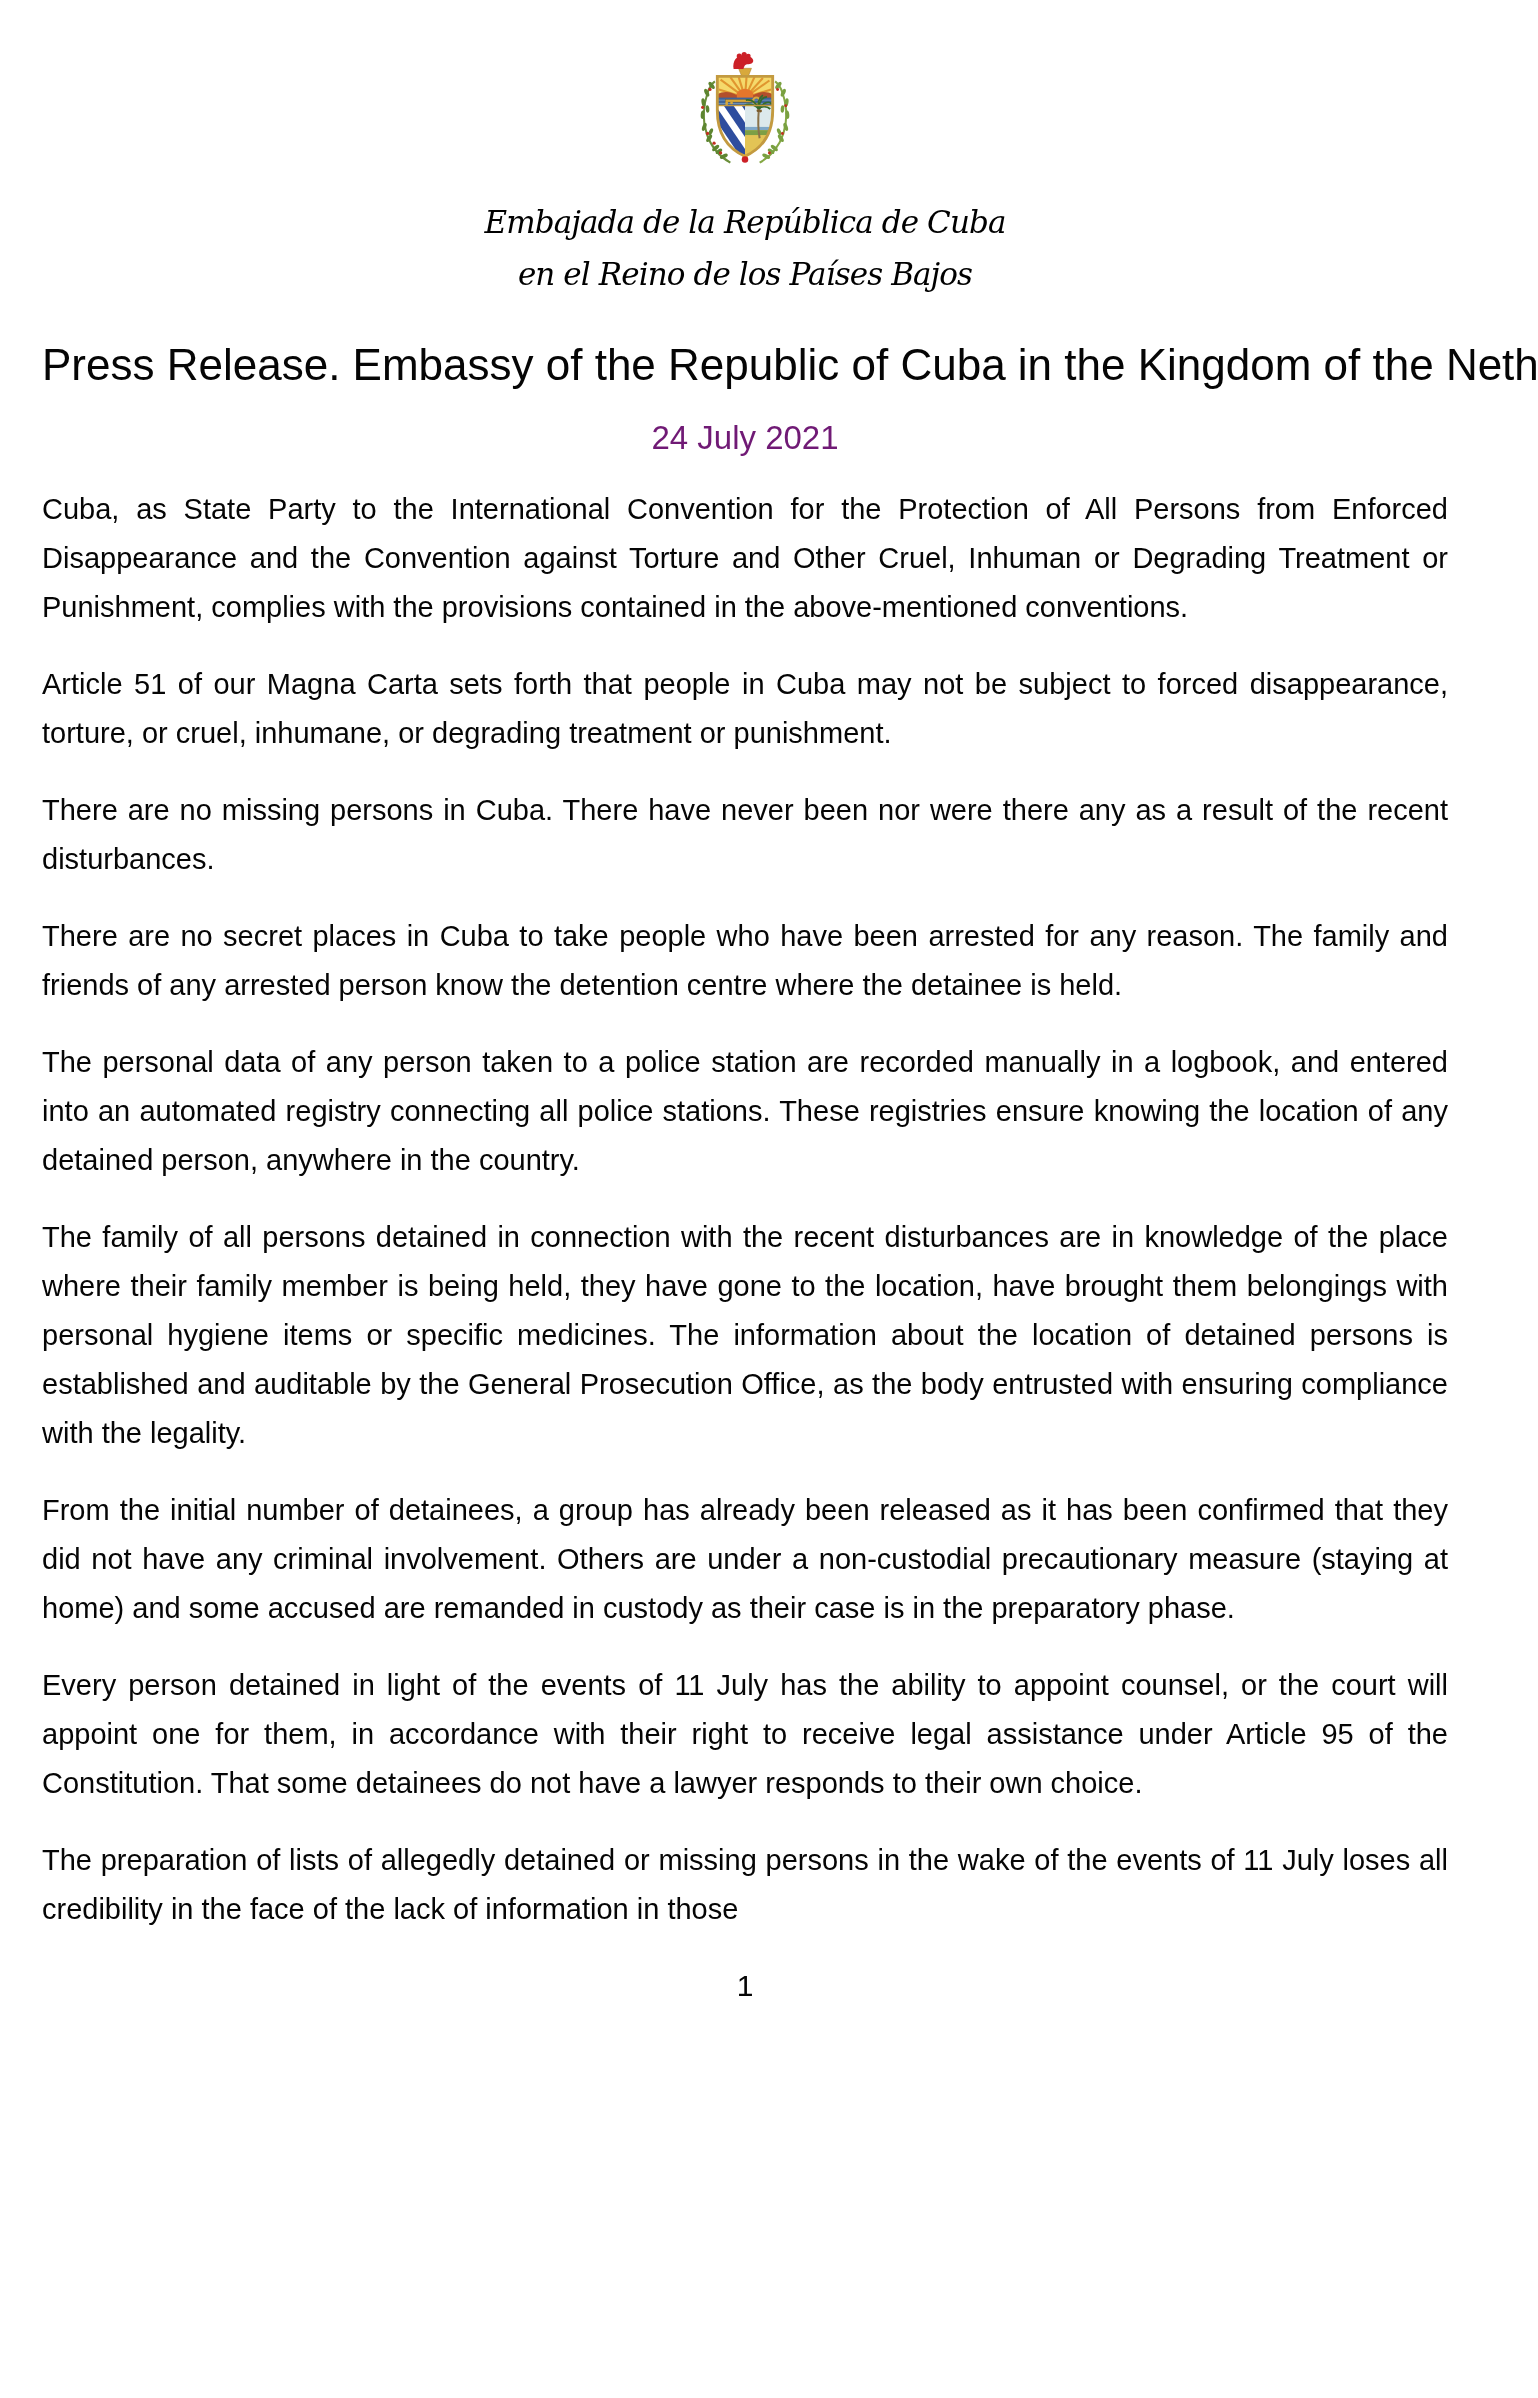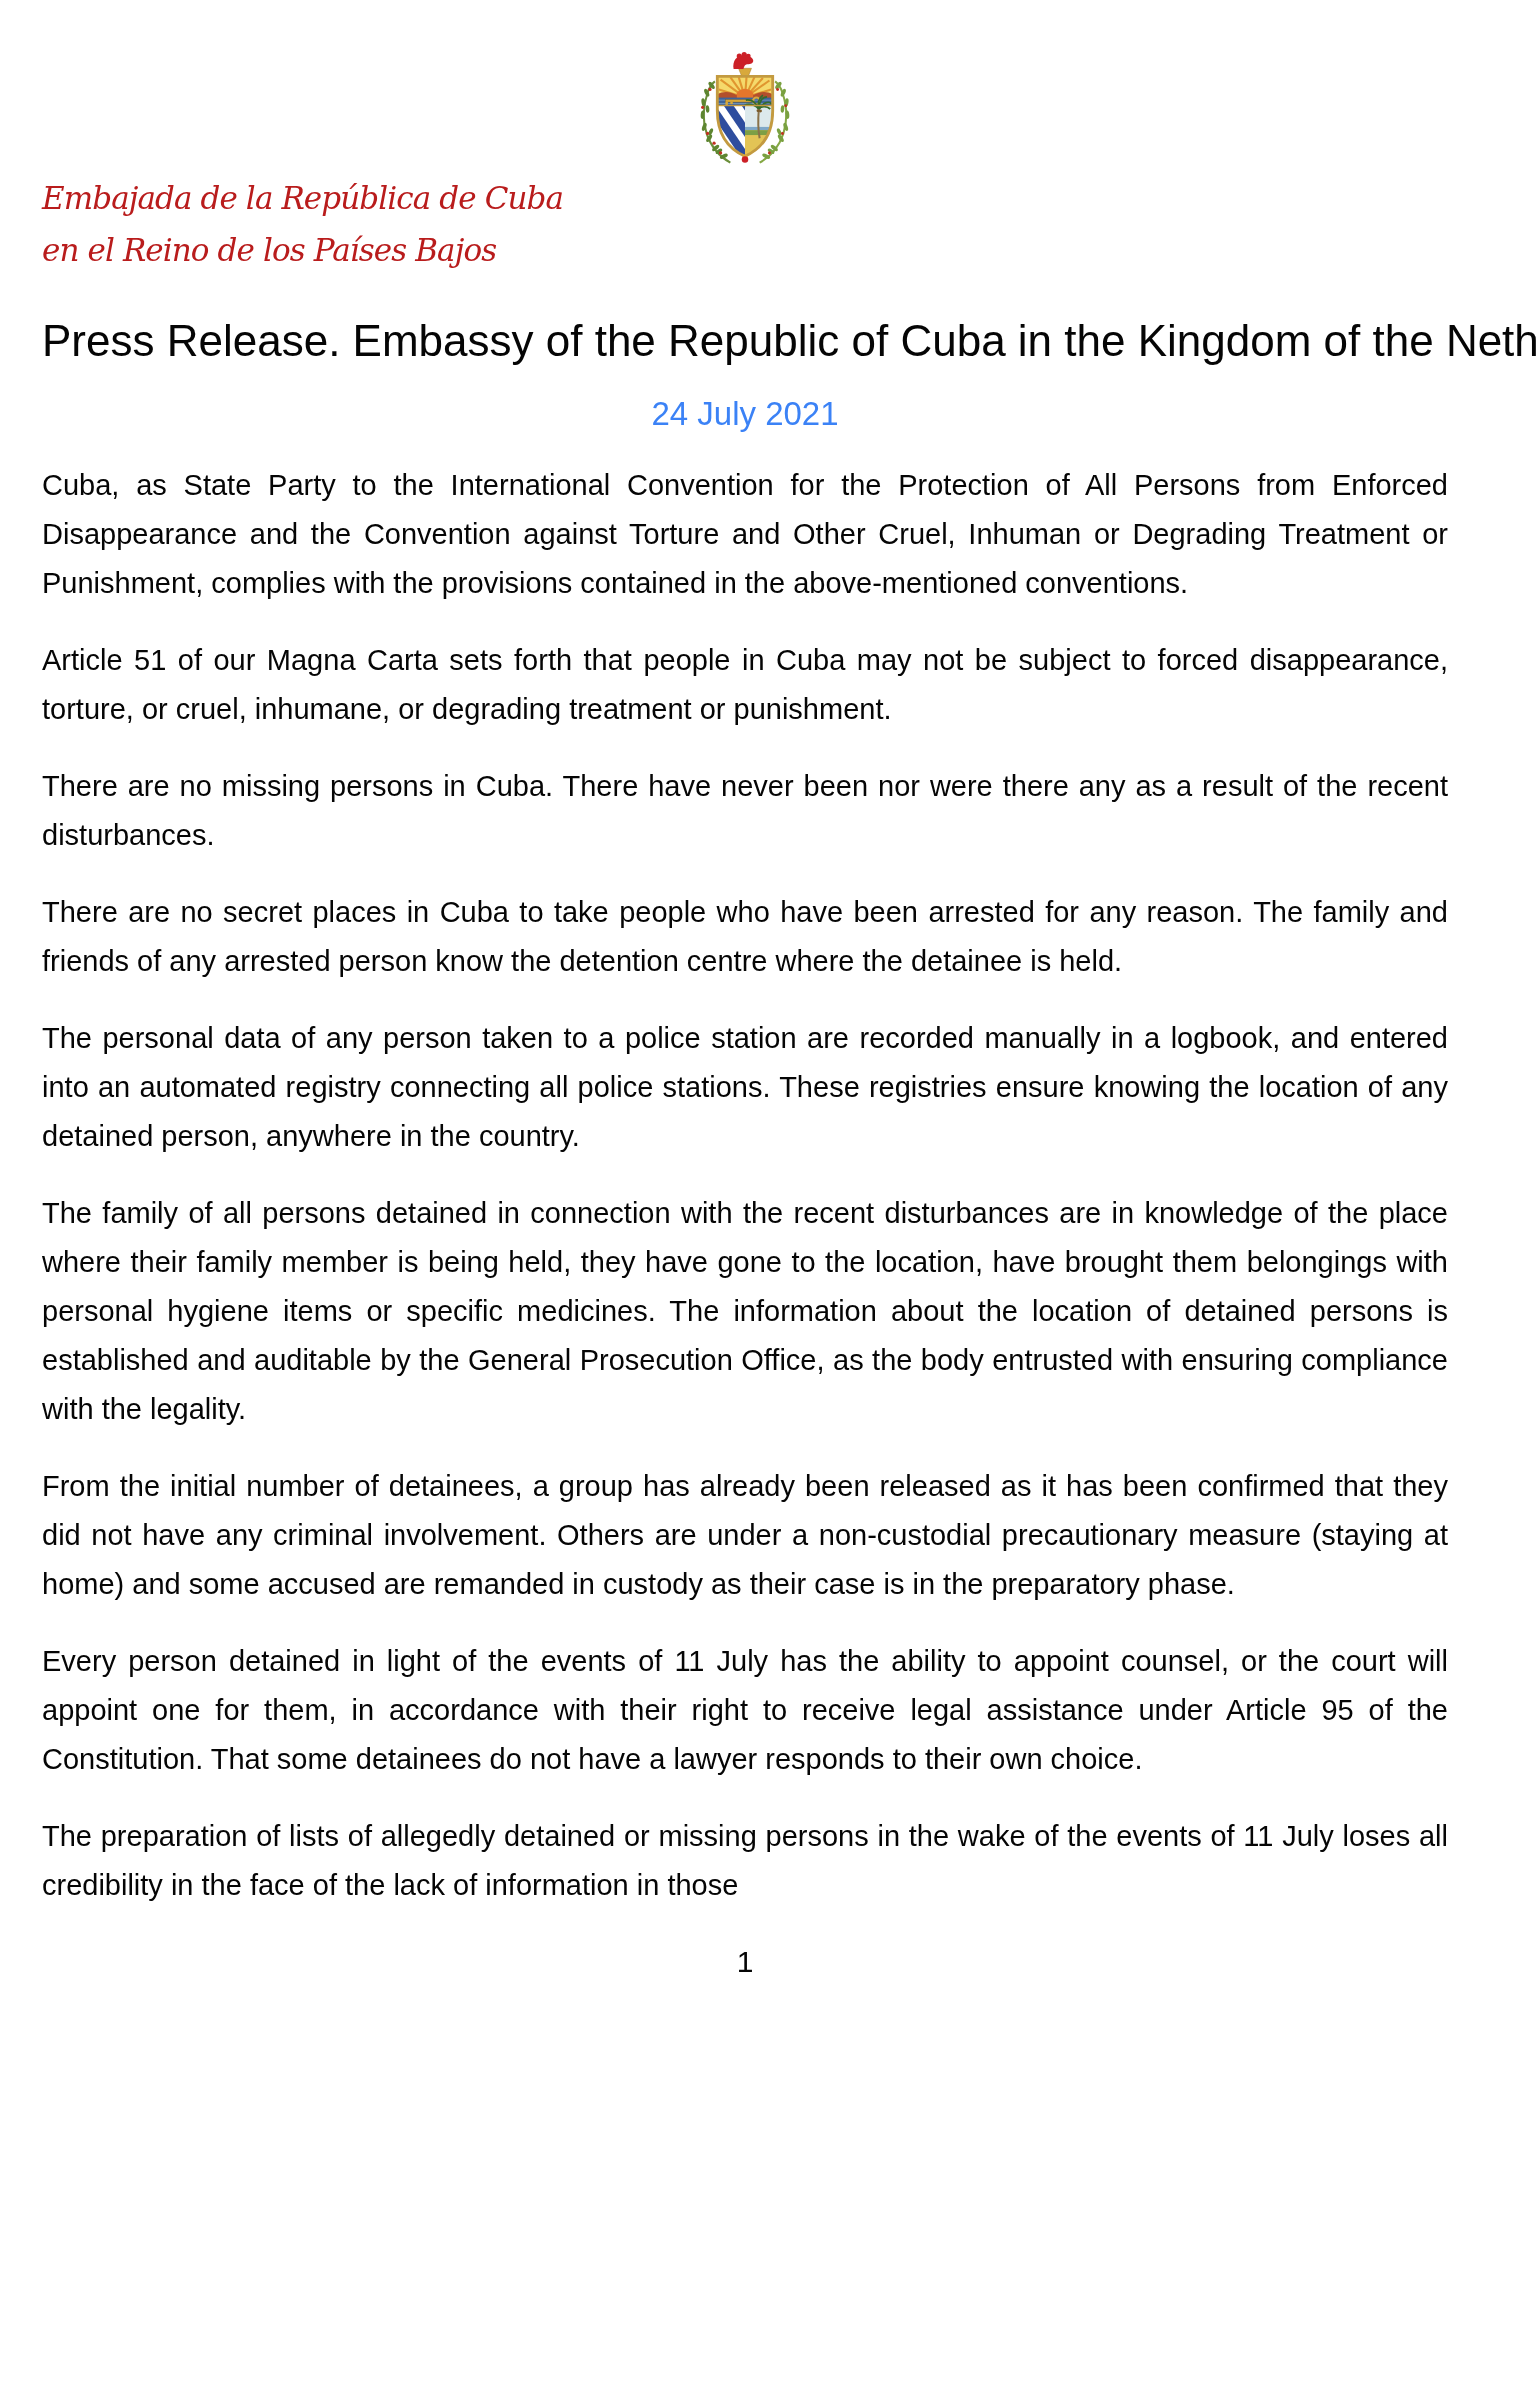--- a/index.html
+++ b/index.html
@@ -11,46 +11,46 @@
     color: #000000;
     font-family: "Liberation Sans", sans-serif;
     overflow: hidden;
   }
   .content { width: 1406px; margin-left: 42px; }
 
   .emblem { width: 114px; margin: 52px auto 0; }
   .emblem svg { display: block; width: 100%; height: auto; }
 
   .org-name {
-    margin-top: 4px;
-    text-align: left;
+    margin-top: 28px;
+    text-align: center;
     font-family: "DejaVu Serif", serif;
     font-style: italic;
     font-size: 31px;
     line-height: 52px;
     letter-spacing: -0.9px;
-    color: #b91c1c;
+    color: #000000;
   }
 
   .doc-title {
     margin: 41px 0 0;
     text-align: center;
     font-size: 44px;
     font-weight: normal;
     line-height: 47px;
     white-space: nowrap;
     color: #050505;
   }
 
   .doc-date {
     margin-top: 26px;
     text-align: center;
     font-size: 33px;
     line-height: 47px;
-    color: #3b82f6;
+    color: #701a75;
   }
 
   .body-text {
     margin-top: 24px;
     font-size: 29px;
     line-height: 49px;
     text-align: justify;
     color: #050505;
   }
   .body-text p { margin: 0 0 28px; }

